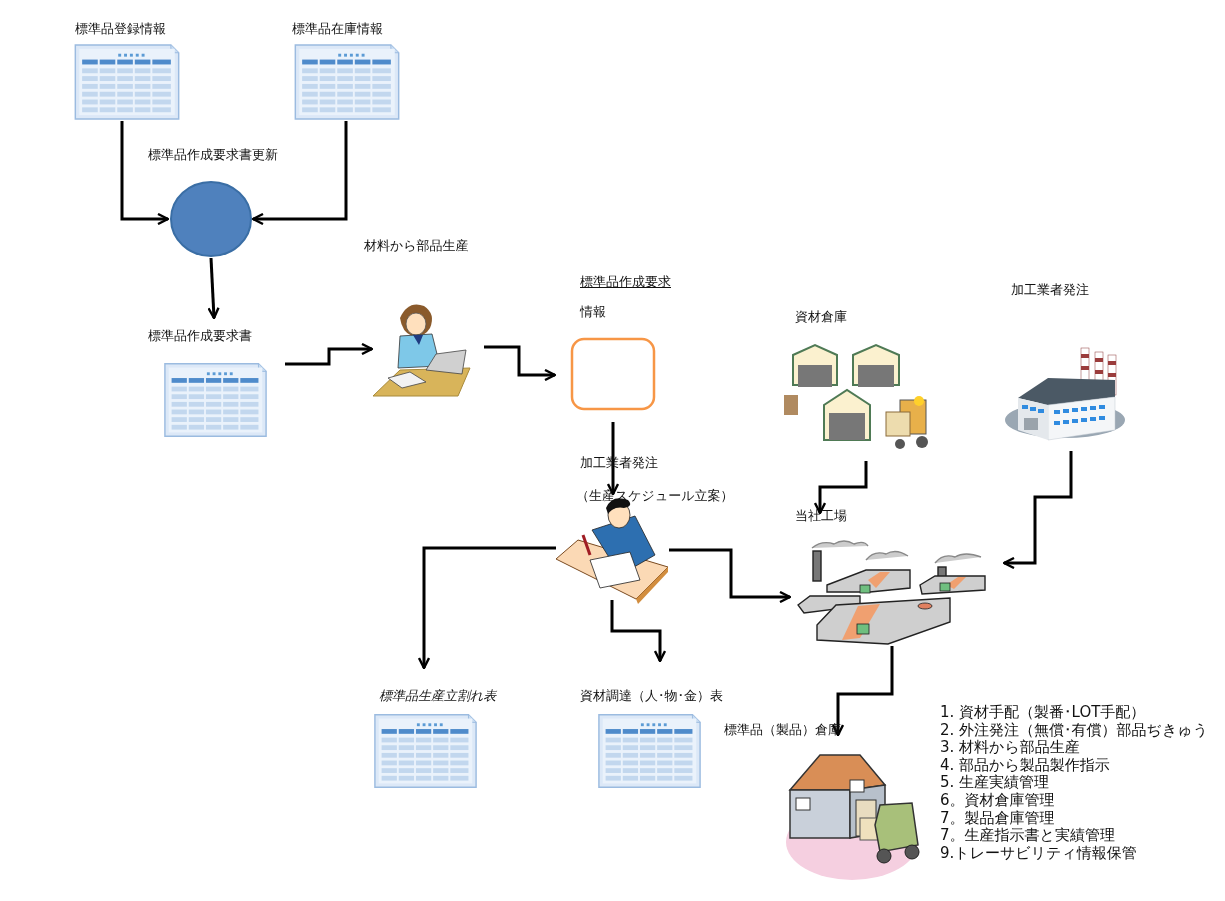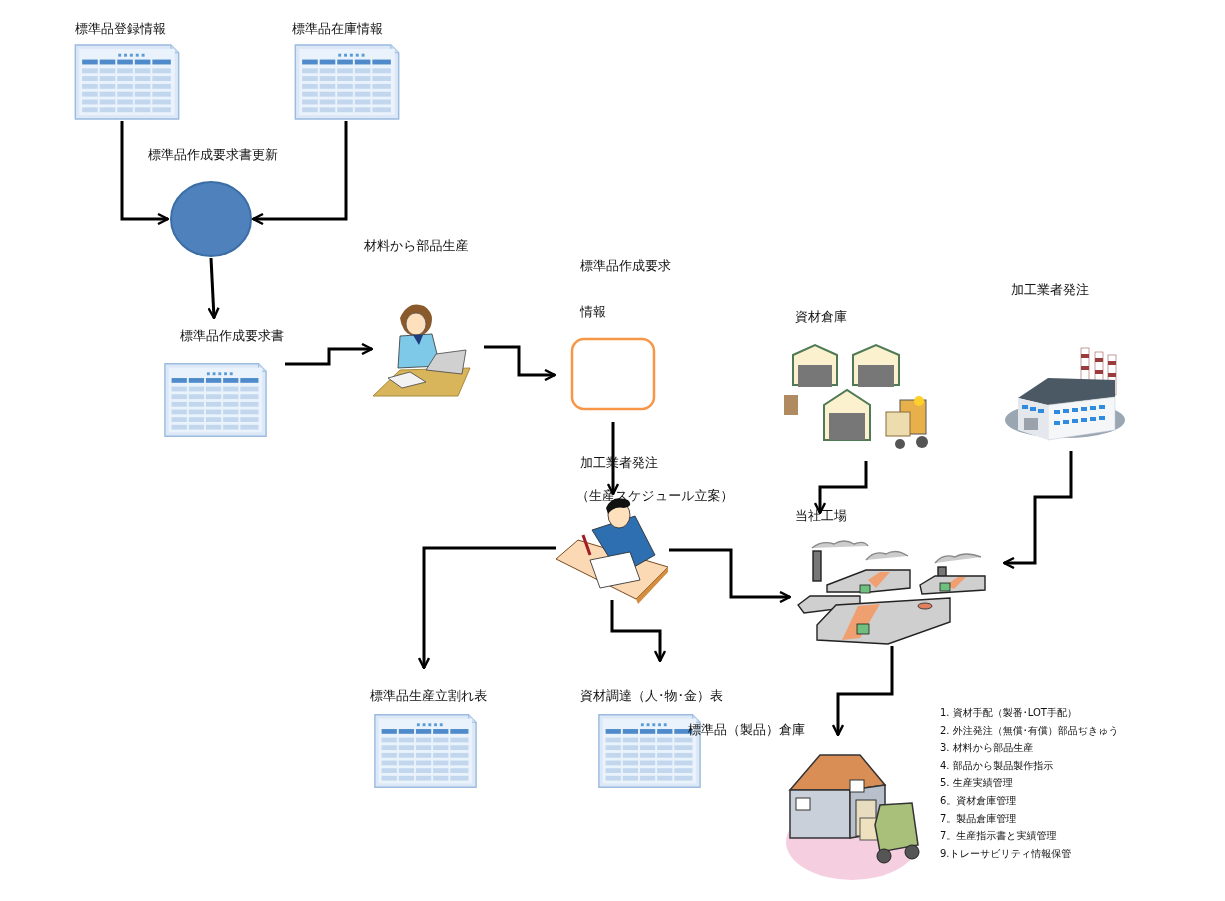--- a/index.html
+++ b/index.html
@@ -1,20 +1,20 @@
 <!DOCTYPE html>
 <html><head>
 <meta charset="utf-8">
 <style>
   html, body { margin:0; padding:0; background:#ffffff; }
   body { width:1225px; height:901px; position:relative; overflow:hidden;
          font-family:"DejaVu Sans", "Liberation Sans", sans-serif; color:#111; }
   .lbl { position:absolute; font-size:13px; line-height:17px; white-space:nowrap; color:#111; }
   svg.canvas { position:absolute; left:0; top:0; }
-  .legend { position:absolute; left:940px; top:704px; font-size:10px; line-height:17.6px; }
+  .legend { position:absolute; left:940px; top:704px; font-size:15px; line-height:17.6px; }
   .legend div { white-space:nowrap; }
 </style>
 </head>
 <body>
 
 <svg class="canvas" width="1225" height="901" viewBox="0 0 1225 901">
   <defs>
     <marker id="arr" viewBox="0 0 12 12" refX="11" refY="6" markerWidth="12" markerHeight="12" markerUnits="userSpaceOnUse" orient="auto">
       <path d="M1,1 L11,6 L1,11" fill="none" stroke="#000" stroke-width="2.4"></path>
     </marker>
@@ -203,32 +203,32 @@
     <rect x="860" y="818" width="28" height="22" fill="#efe1bd" stroke="#555" stroke-width="1"></rect>
     <path d="M875,825 L880,805 L912,803 L918,845 L880,852 Z" fill="#a8c07a" stroke="#333" stroke-width="1.5"></path>
     <circle cx="884" cy="856" r="7" fill="#555" stroke="#222"></circle>
     <circle cx="912" cy="852" r="7" fill="#555" stroke="#222"></circle>
   </g>
 </svg>
 
 <div class="lbl" style="left:75px;top:20px;">標準品登録情報</div>
 <div class="lbl" style="left:292px;top:20px;">標準品在庫情報</div>
 <div class="lbl" style="left:148px;top:146px;">標準品作成要求書更新</div>
-<div class="lbl" style="left:148px;top:327px;margin-left:32px;">標準品作成要求書</div>
+<div class="lbl" style="left:148px;top:327px;">標準品作成要求書</div>
 <div class="lbl" style="left:364px;top:237px;">材料から部品生産</div>
-<div class="lbl" style="left:580px;top:257px;">標準品作成要求</div>
+<div class="lbl" style="left:580px;top:273px;text-decoration:underline;">標準品作成要求</div>
 <div class="lbl" style="left:580px;top:303px;">情報</div>
 <div class="lbl" style="left:580px;top:454px;">加工業者発注</div>
 <div class="lbl" style="left:576px;top:471px;margin-top:16px;">（生産スケジュール立案）</div>
 <div class="lbl" style="left:795px;top:308px;">資材倉庫</div>
 <div class="lbl" style="left:1011px;top:281px;">加工業者発注</div>
 <div class="lbl" style="left:795px;top:507px;">当社工場</div>
-<div class="lbl" style="left:370px;top:687px;">標準品生産立割れ表</div>
+<div class="lbl" style="left:379px;top:687px;font-style:italic;">標準品生産立割れ表</div>
 <div class="lbl" style="left:580px;top:687px;">資材調達（人･物･金）表</div>
-<div class="lbl" style="left:688px;top:721px;text-align:right;">標準品（製品）倉庫</div>
+<div class="lbl" style="left:724px;top:721px;text-align:right;">標準品（製品）倉庫</div>
 
 <div class="legend">
   <div>1. 資材手配（製番･LOT手配）</div>
   <div>2. 外注発注（無償･有償）部品ぢきゅう</div>
   <div>3. 材料から部品生産</div>
   <div>4. 部品から製品製作指示</div>
   <div>5. 生産実績管理</div>
   <div>6。資材倉庫管理</div>
   <div>7。製品倉庫管理</div>
   <div>7。生産指示書と実績管理</div>

